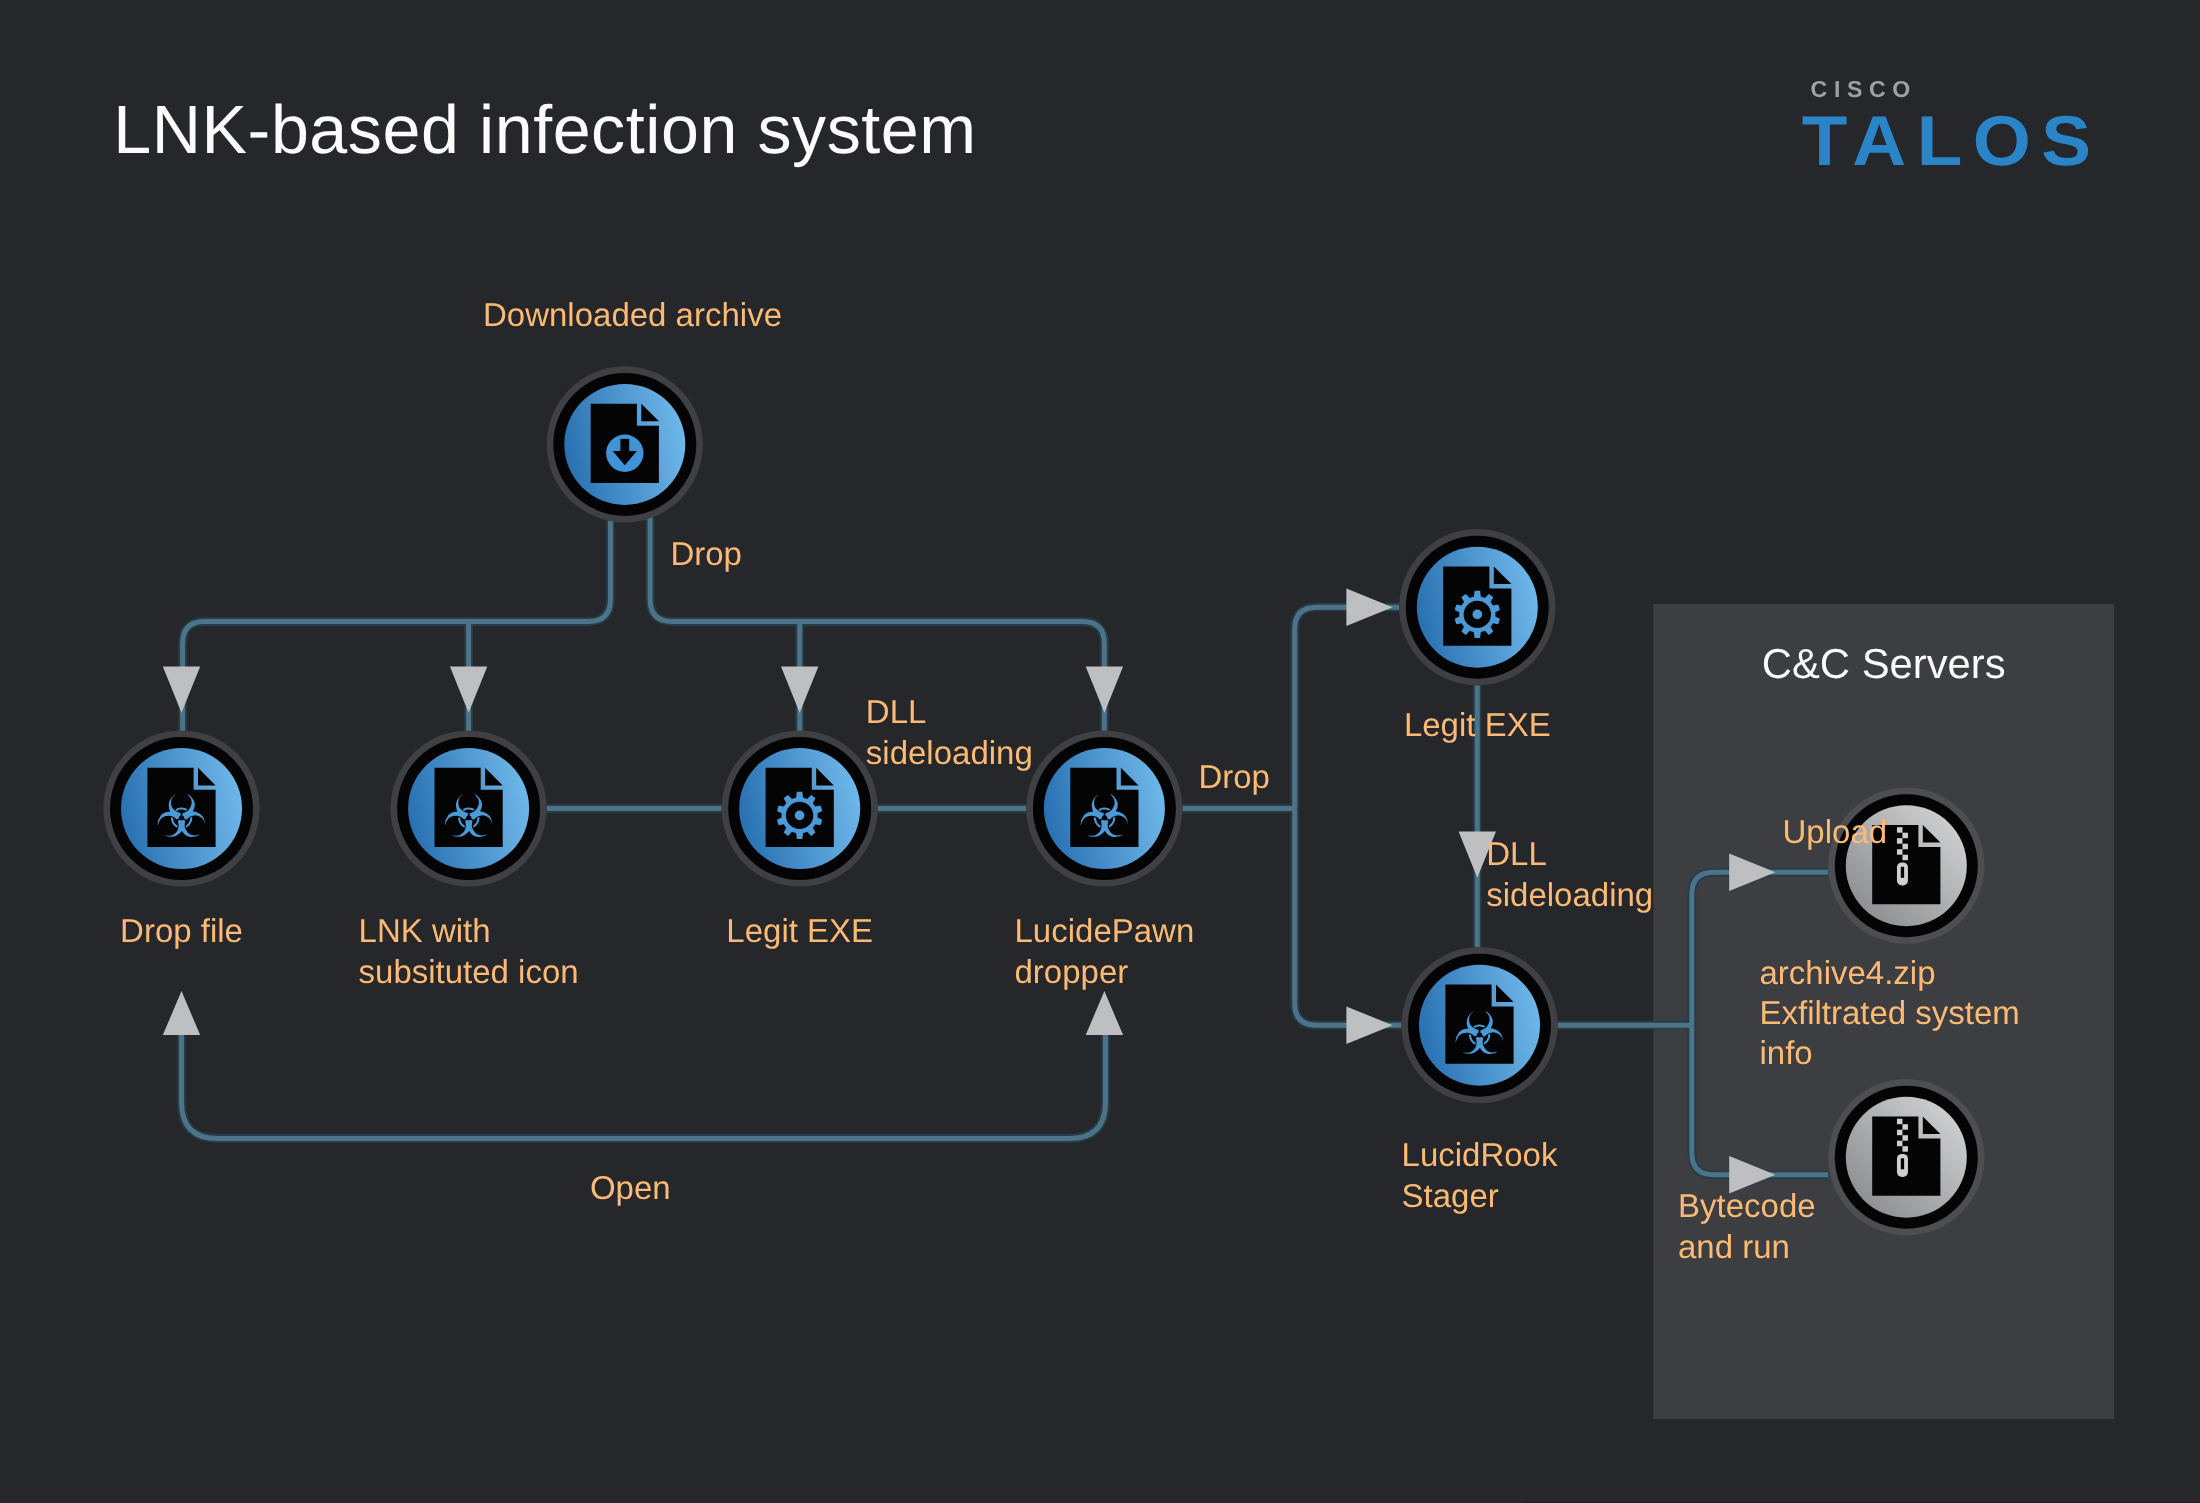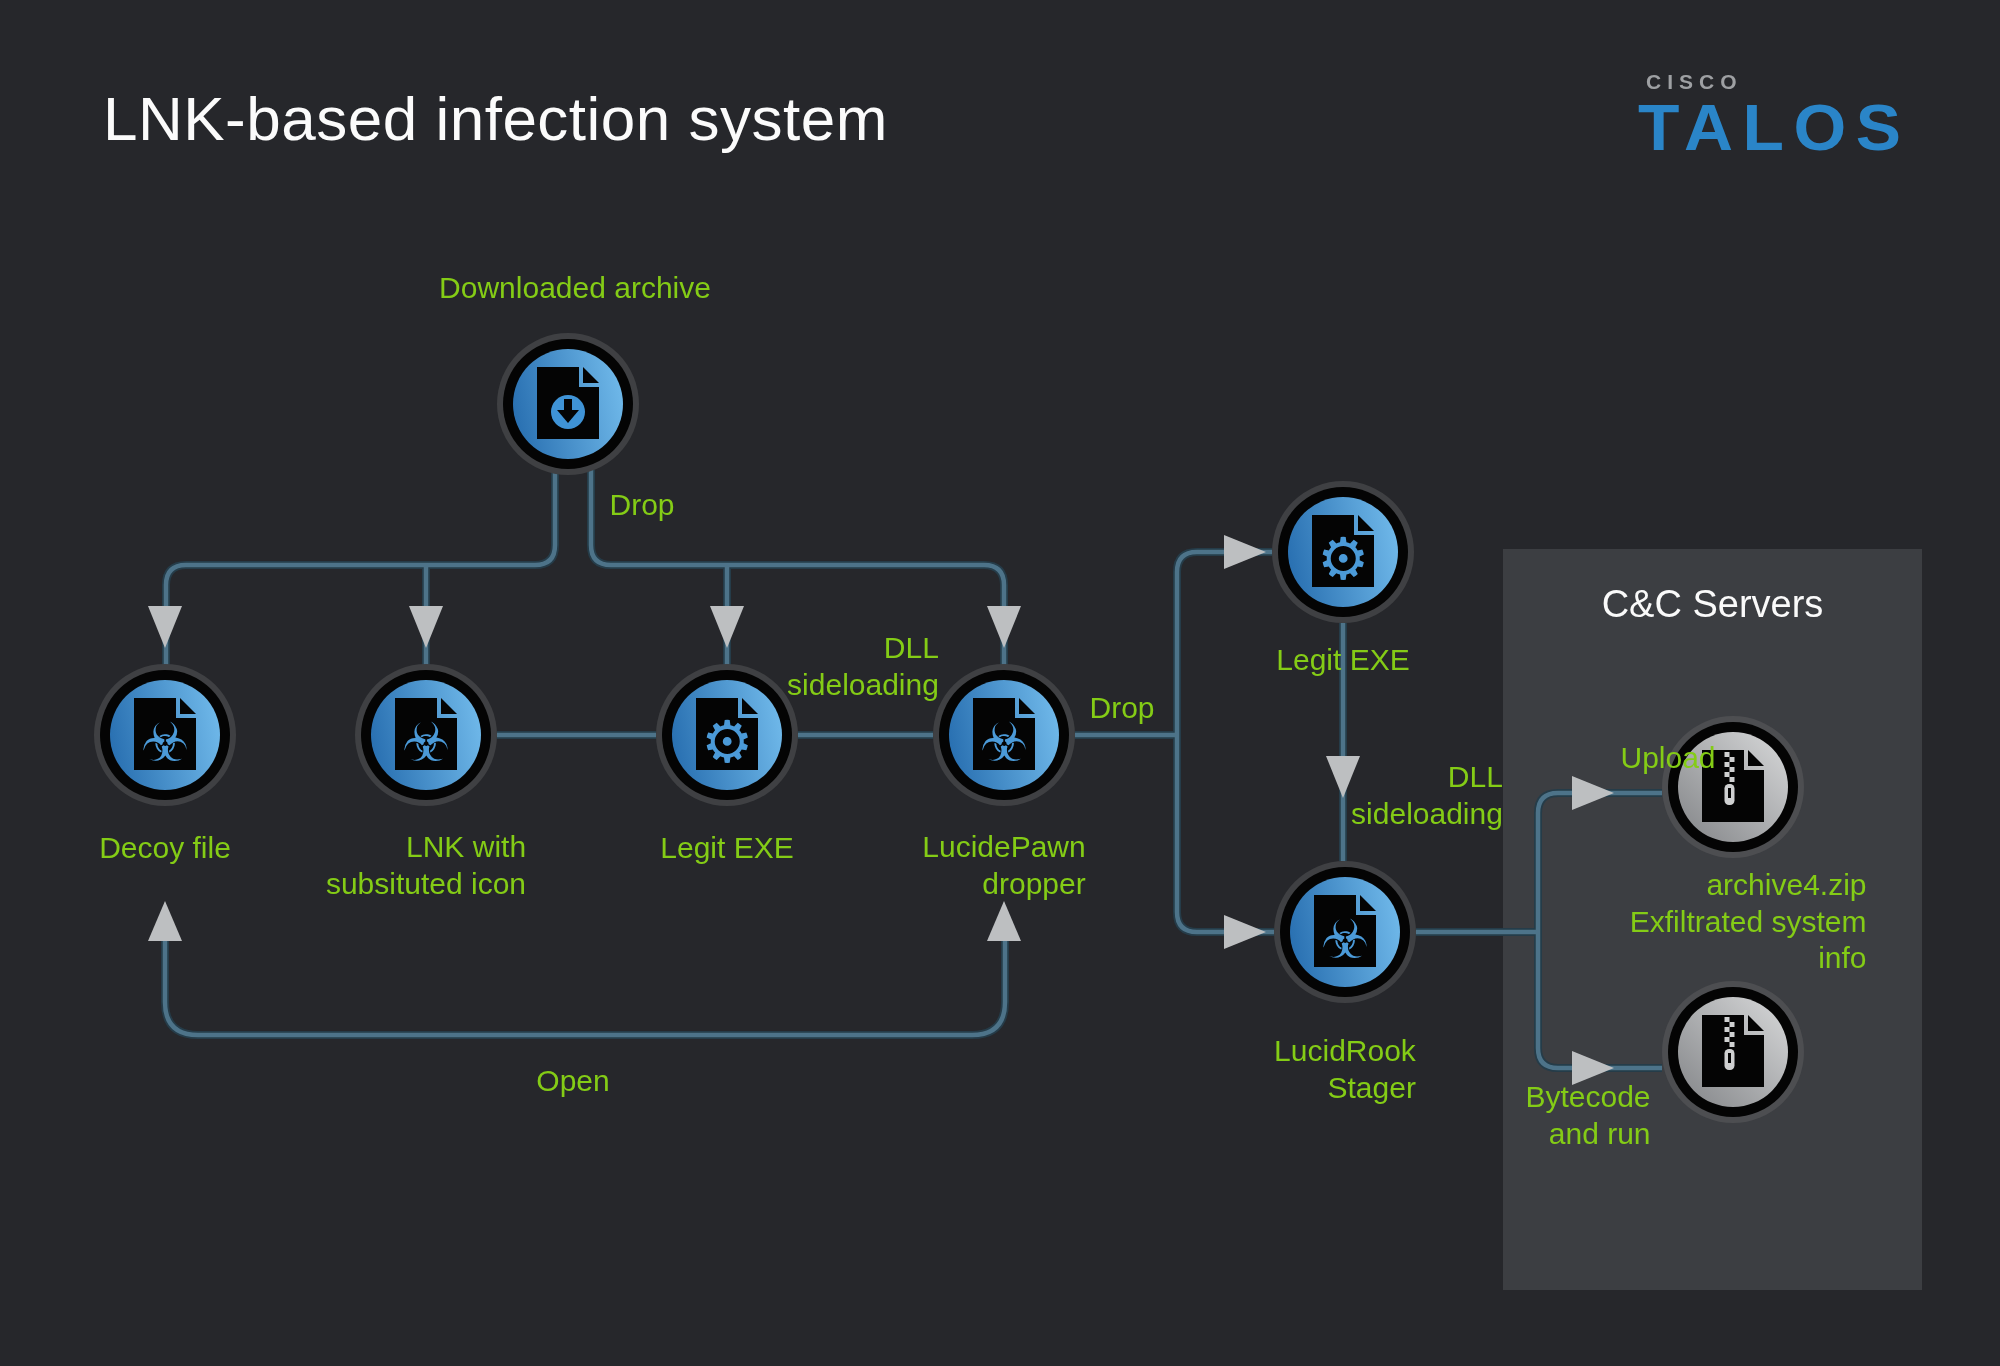--- a/index.html
+++ b/index.html
@@ -33,22 +33,22 @@
     margin-top:34px;text-align:center;
     font-size:38px;font-weight:400;color:#fafafa;
   }
   
   .wires{position:absolute;left:0;top:0;width:2000px;height:1366px;}
   
   .node{position:absolute;width:150px;height:150px;}
   
   .lbl{
     position:absolute;transform:translate(-50%,-50%);
-    text-align:right;white-space:pre-line;
-    font-size:30px;line-height:1.22;color:#84cc16;
+    text-align:left;white-space:pre-line;
+    font-size:30px;line-height:1.22;color:#fdba74;
   }
 </style>
 </head>
 <body>
 
 <div class="stage">
 
   <h1 class="title">LNK-based infection system</h1>
 
   <div class="logo">
@@ -187,21 +187,21 @@
     <use href="#icon-biohazard-file"></use>
   </svg>
   <svg class="node" style="left:1658px;top:712px" viewBox="0 0 150 150">
     <use href="#icon-zip-file"></use>
   </svg>
   <svg class="node" style="left:1658px;top:977px" viewBox="0 0 150 150">
     <use href="#icon-zip-file"></use>
   </svg>
 
   <div class="lbl" style="left:575px;top:288px">Downloaded archive</div>
-  <div class="lbl" style="left:165px;top:848px">Decoy file</div>
+  <div class="lbl" style="left:165px;top:848px">Drop file</div>
   <div class="lbl" style="left:426px;top:866px">LNK with
 subsituted icon</div>
   <div class="lbl" style="left:727px;top:848px">Legit EXE</div>
   <div class="lbl" style="left:1004px;top:866px">LucidePawn
 dropper</div>
   <div class="lbl" style="left:1343px;top:660px">Legit EXE</div>
   <div class="lbl" style="left:1345px;top:1070px">LucidRook
 Stager</div>
   <div class="lbl" style="left:1733px;top:922px">archive4.zip
 Exfiltrated system info</div>

